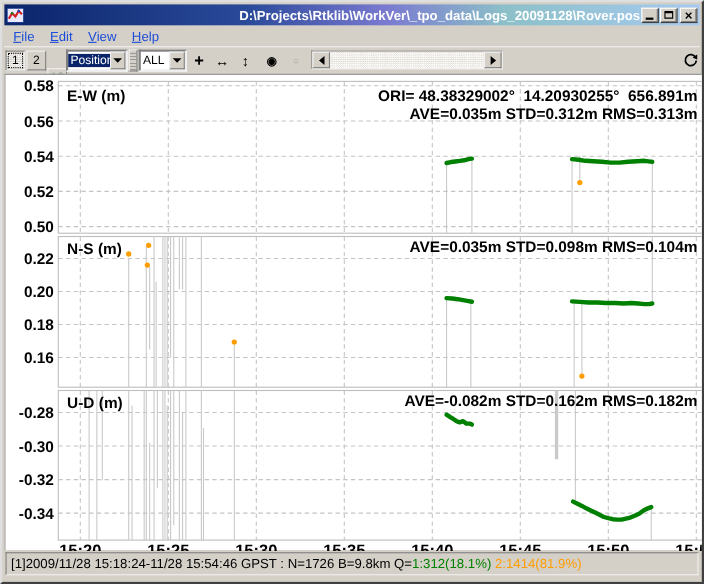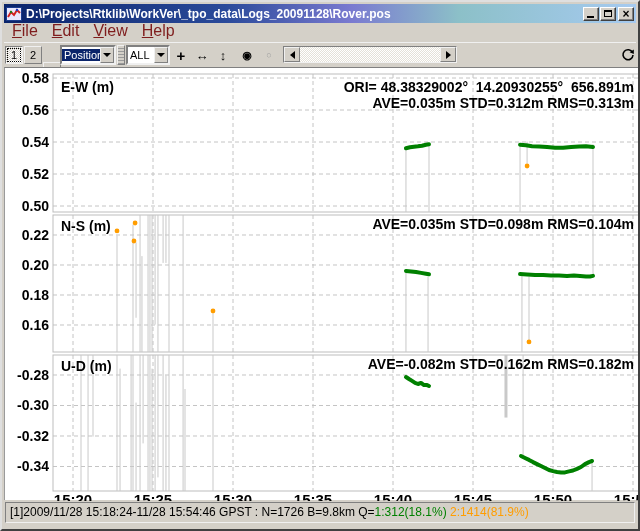--- a/index.html
+++ b/index.html
@@ -9,36 +9,36 @@
     border:2px solid;border-color:#dfdfdf #404040 #404040 #dfdfdf;
     font-family:"Liberation Sans",sans-serif;overflow:hidden;
   }
   
   .titlebar{
     position:absolute;left:2px;top:2px;right:2px;height:19px;
     background:linear-gradient(90deg,#0a246a 0%,#2a4a9a 35%,#7a7ad0 55%,#8cc0c8 72%,#a6caf0 100%);
     display:flex;align-items:center;padding:0 2px;color:#fff;
   }
   .app-icon{width:16px;height:14px;margin-right:4px;flex:0 0 auto;}
-  .title-text{font-size:12px;font-weight:bold;white-space:nowrap;overflow:hidden;flex:1;}
+  .title-text{font-size:12px;font-weight:bold;white-space:nowrap;overflow:hidden;flex:1;text-align:right;}
   .winbtns{display:flex;align-items:center;gap:0;}
   .wbtn{
     width:16px;height:14px;background:#d4d0c8;margin-left:1px;
     border:1px solid;border-color:#fff #404040 #404040 #fff;
     box-shadow:inset -1px -1px 0 #808080;
     display:flex;align-items:center;justify-content:center;position:relative;
   }
   .wbtn.close{margin-left:2px;}
   .glyph-min{position:absolute;left:3px;bottom:2px;width:7px;height:2px;background:#000;}
   .glyph-max{width:8px;height:7px;border:1px solid #000;border-top:2px solid #000;}
   .glyph-close{font-size:12px;font-weight:bold;color:#000;line-height:10px;}
   
   .menubar{
     position:absolute;left:2px;top:21px;right:2px;height:19px;
-    display:flex;align-items:flex-end;font-size:16px;color:#7f1d1d;padding-left:1px;
+    display:flex;align-items:flex-end;font-size:12px;color:#1d4ed8;padding-left:1px;
   }
   .menu-item{padding:2px 7px;}
   
   .toolbar{
     position:absolute;left:2px;top:40px;right:2px;height:25px;
     border-top:1px solid #f0f0f0;
   }
   .tb-btn{
     position:absolute;top:3px;width:18px;height:18px;background:#d4d0c8;
     border:1px solid;border-color:#f0f0f0 #808080 #808080 #f0f0f0;

